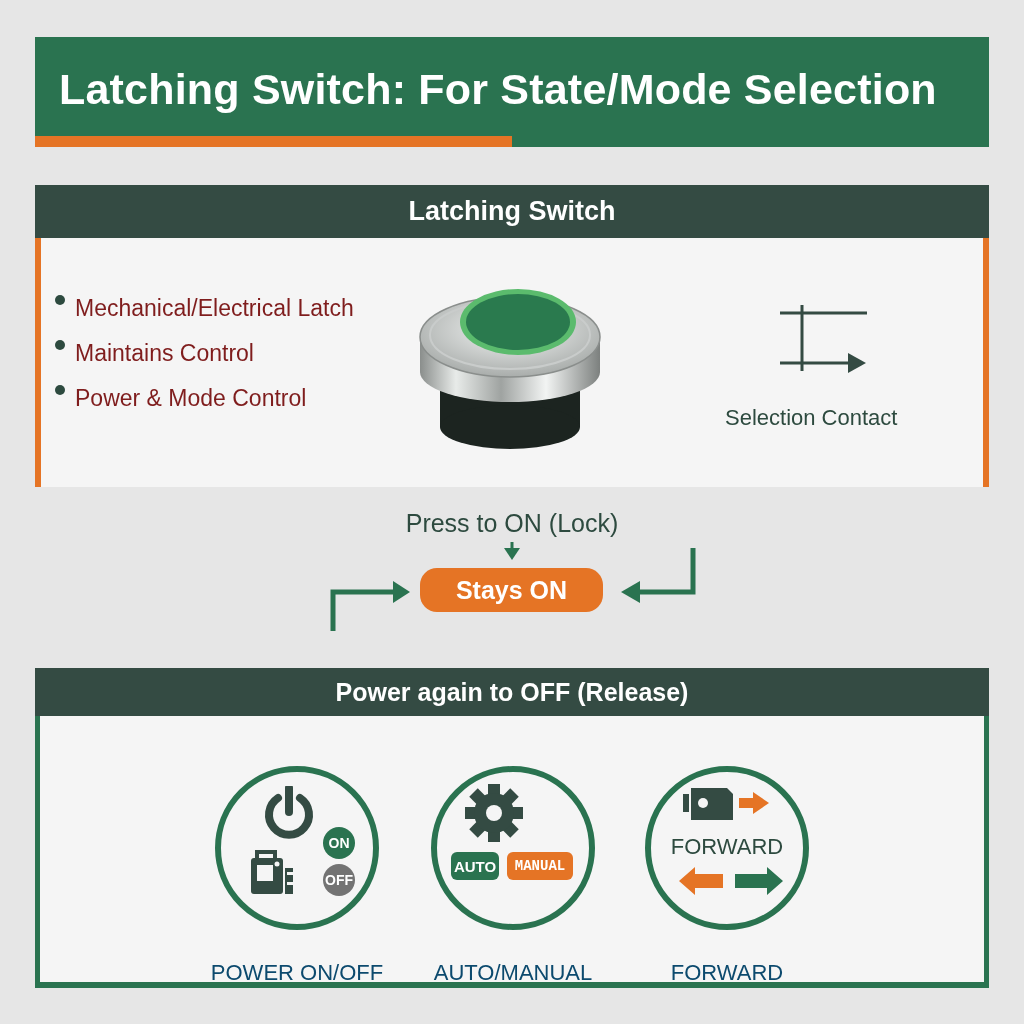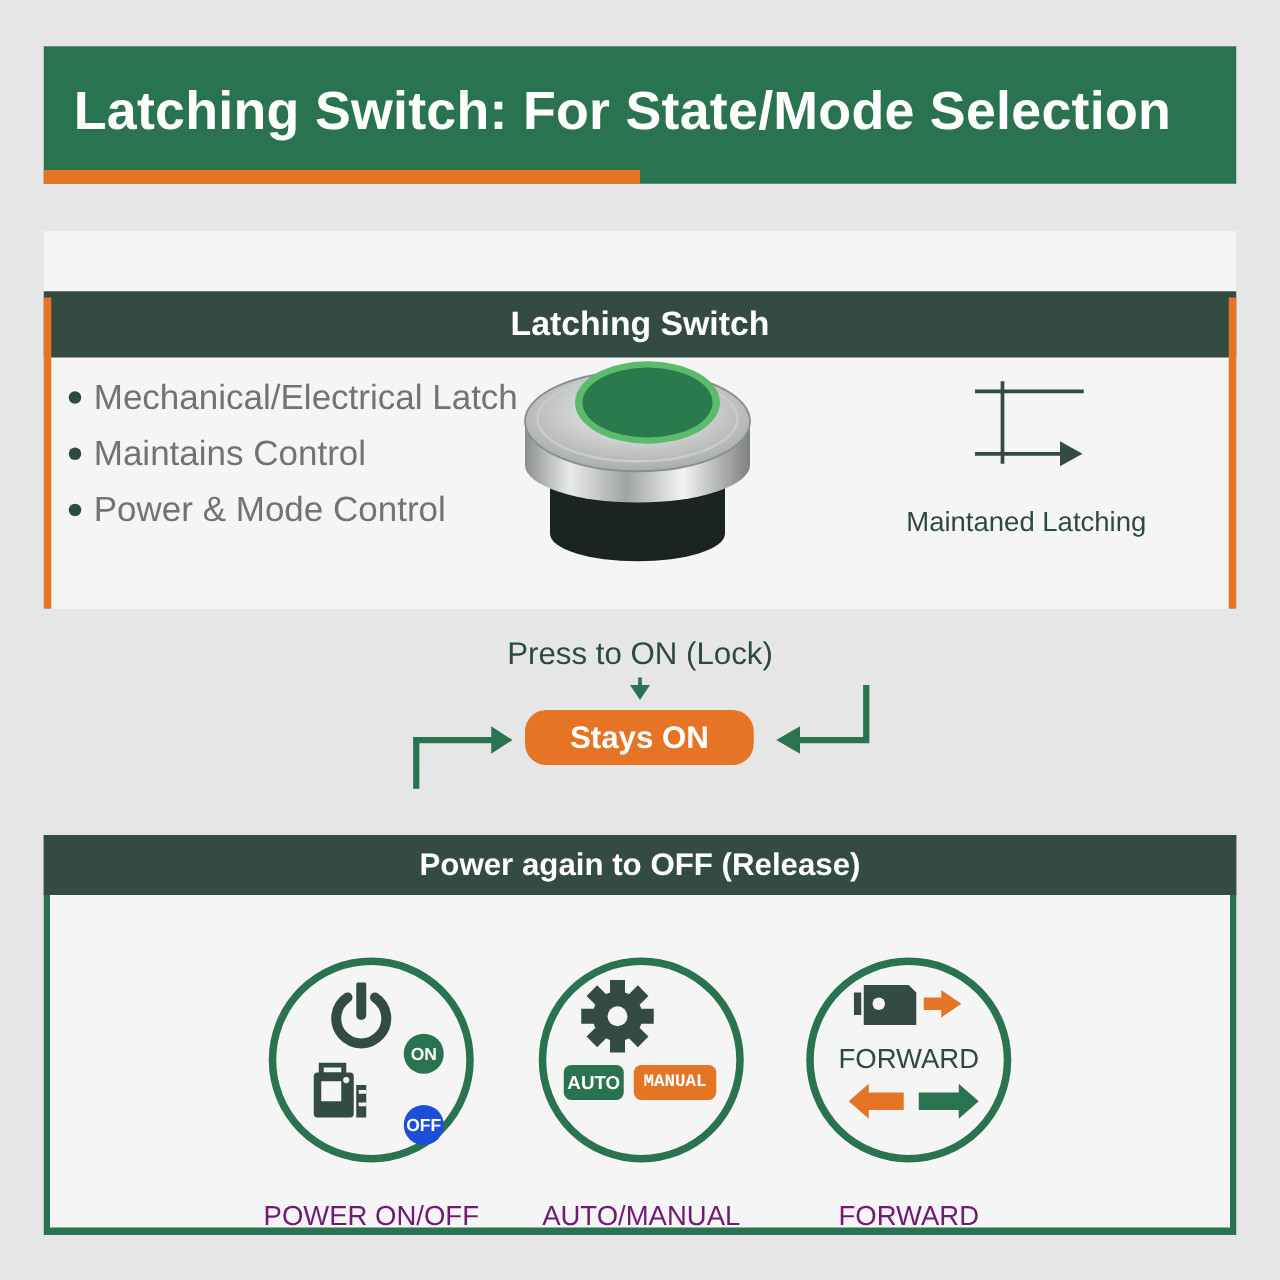--- a/index.html
+++ b/index.html
@@ -4,43 +4,43 @@
 <style>
   * { box-sizing: border-box; margin: 0; padding: 0; }
   html, body { width: 1024px; height: 1024px; overflow: hidden; }
   body { background: #e6e6e6; font-family: "Liberation Sans", "DejaVu Sans", sans-serif; position: relative; color: #2d4a3f; }
 
   .banner { position: absolute; left: 35px; top: 37px; width: 954px; height: 110px; background: #2a7350; }
   .banner-title { position: absolute; left: 24px; top: 28px; font-size: 43px; font-weight: bold; color: #ffffff; letter-spacing: 0.2px; white-space: nowrap; }
   .banner-accent { position: absolute; left: 0; bottom: 0; width: 477px; height: 11px; background: #e57425; }
 
   .card1 { position: absolute; left: 35px; top: 185px; width: 954px; height: 302px; background: #f5f5f5; }
-  .card1-header { height: 53px; background: #344b43; color: #fff; font-size: 27px; font-weight: bold; text-align: center; line-height: 53px; margin-top: 48px; }
+  .card1-header { height: 53px; background: #344b43; color: #fff; font-size: 27px; font-weight: bold; text-align: center; line-height: 53px; }
   .card1-left-bar { position: absolute; left: 0; top: 53px; width: 6px; bottom: 0; background: #e57425; }
   .card1-right-bar { position: absolute; right: 0; top: 53px; width: 6px; bottom: 0; background: #e57425; }
 
   .bullets { position: absolute; left: 20px; top: 110px; list-style: none; }
-  .bullets li { font-size: 28px; color: #737373; height: 45px; display: flex; align-items: center; white-space: nowrap; }
+  .bullets li { font-size: 23px; color: #7f1d1d; height: 45px; display: flex; white-space: nowrap; }
   .bullets li .dot { width: 10px; height: 10px; border-radius: 50%; background: #2d4a3f; margin-right: 10px; flex: none; }
 
   .button-img { position: absolute; left: 375px; top: 92px; width: 200px; height: 190px; }
   .contact-symbol { position: absolute; left: 745px; top: 118px; width: 100px; height: 75px; }
   .contact-label { position: absolute; left: 690px; top: 220px; font-size: 22px; color: #2d4a3f; white-space: nowrap; }
 
   .press-on { position: absolute; left: 0; width: 1024px; top: 509px; text-align: center; font-size: 25px; color: #2d4a3f; }
   .stays-on { position: absolute; left: 420px; top: 568px; width: 183px; height: 44px; background: #e57425; color: #fff; font-size: 25px; font-weight: bold; text-align: center; line-height: 44px; border-radius: 17px; }
   .flow-svg { position: absolute; left: 320px; top: 540px; width: 390px; height: 100px; }
 
   .card2 { position: absolute; left: 35px; top: 668px; width: 954px; height: 320px; background: #2a7350; }
   .card2-inner { position: absolute; left: 5px; top: 48px; right: 5px; bottom: 6px; background: #f5f5f5; }
   .card2-header { height: 48px; background: #344b43; color: #fff; font-size: 25px; font-weight: bold; text-align: center; line-height: 48px; }
 
   .feature { position: absolute; top: 766px; width: 170px; }
   .feature .ring { width: 164px; height: 164px; border: 6px solid #2a7350; border-radius: 50%; position: relative; margin: 0 auto; background: #f5f5f5; }
-  .feature .label { text-align: center; font-size: 22px; color: #701a75; margin-top: 4px; white-space: nowrap; position: absolute; width: 220px; left: -25px; top: 190px; }
+  .feature .label { text-align: center; font-size: 22px; color: #0c4a6e; margin-top: 4px; white-space: nowrap; position: absolute; width: 220px; left: -25px; top: 190px; }
 
   .pill { position: absolute; border-radius: 50%; color: #fff; font-size: 14px; font-weight: bold; display: flex; align-items: center; justify-content: center; }
   .tag { position: absolute; height: 28px; border-radius: 6px; color: #fff; font-size: 15px; font-weight: bold; display: flex; align-items: center; justify-content: center; }
   .fwd-text { position: absolute; left: 0; width: 100%; top: 62px; text-align: center; font-size: 22px; color: #2d4a3f; }
 </style>
 </head>
 <body>
 
 <div class="banner">
   <div class="banner-title">Latching Switch: For State/Mode Selection</div>
@@ -95,21 +95,21 @@
     <ellipse cx="108" cy="45" rx="58" ry="33" fill="#5bbb6d"></ellipse>
     <ellipse cx="108" cy="45" rx="52" ry="28" fill="#2a7a4e"></ellipse>
   </svg>
 
   <svg class="contact-symbol" viewBox="0 0 100 75">
     <line x1="0" y1="10" x2="87" y2="10" stroke="#344b43" stroke-width="3"></line>
     <line x1="22" y1="2" x2="22" y2="68" stroke="#344b43" stroke-width="3"></line>
     <line x1="0" y1="60" x2="70" y2="60" stroke="#344b43" stroke-width="3"></line>
     <polygon points="68,50 86,60 68,70" fill="#344b43"></polygon>
   </svg>
-  <div class="contact-label">Maintaned Latching</div>
+  <div class="contact-label">Selection Contact</div>
 </div>
 
 <div class="press-on">Press to ON (Lock)</div>
 <svg class="flow-svg" viewBox="0 0 390 100">
 
   <polygon points="184,8 200,8 192,20" fill="#2a7350"></polygon>
   <line x1="192" y1="2" x2="192" y2="10" stroke="#2a7350" stroke-width="3"></line>
 
   <polyline points="13,91 13,52 75,52" fill="none" stroke="#2a7350" stroke-width="5"></polyline>
   <polygon points="73,41 90,52 73,63" fill="#2a7350"></polygon>
@@ -133,21 +133,21 @@
     <svg style="position:absolute;left:28px;top:78px;width:52px;height:48px" viewBox="0 0 52 48">
       <rect x="8" y="2" width="18" height="8" fill="none" stroke="#344b43" stroke-width="4"></rect>
       <rect x="2" y="8" width="32" height="36" rx="3" fill="#344b43"></rect>
       <rect x="8" y="15" width="16" height="16" fill="#f5f5f5"></rect>
       <circle cx="28" cy="14" r="2.5" fill="#f5f5f5"></circle>
       <rect x="36" y="18" width="8" height="26" fill="#344b43"></rect>
       <rect x="38" y="22" width="6" height="3" fill="#f5f5f5"></rect>
       <rect x="38" y="32" width="6" height="3" fill="#f5f5f5"></rect>
     </svg>
     <div class="pill" style="left:102px;top:55px;width:32px;height:32px;background:#2a7350;">ON</div>
-    <div class="pill" style="left:102px;top:92px;width:32px;height:32px;background:#1d4ed8;margin-top:20px;">OFF</div>
+    <div class="pill" style="left:102px;top:92px;width:32px;height:32px;background:#737373;">OFF</div>
   </div>
   <div class="label">POWER ON/OFF</div>
 </div>
 
 <div class="feature" style="left:428px;">
   <div class="ring">
     <svg style="position:absolute;left:26px;top:10px;width:62px;height:62px" viewBox="0 0 62 62">
       <g fill="#344b43" transform="translate(31 31)">
         <rect x="-6" y="-29" width="12" height="14"></rect>
         <rect x="-6" y="-29" width="12" height="14" transform="rotate(45)"></rect>

